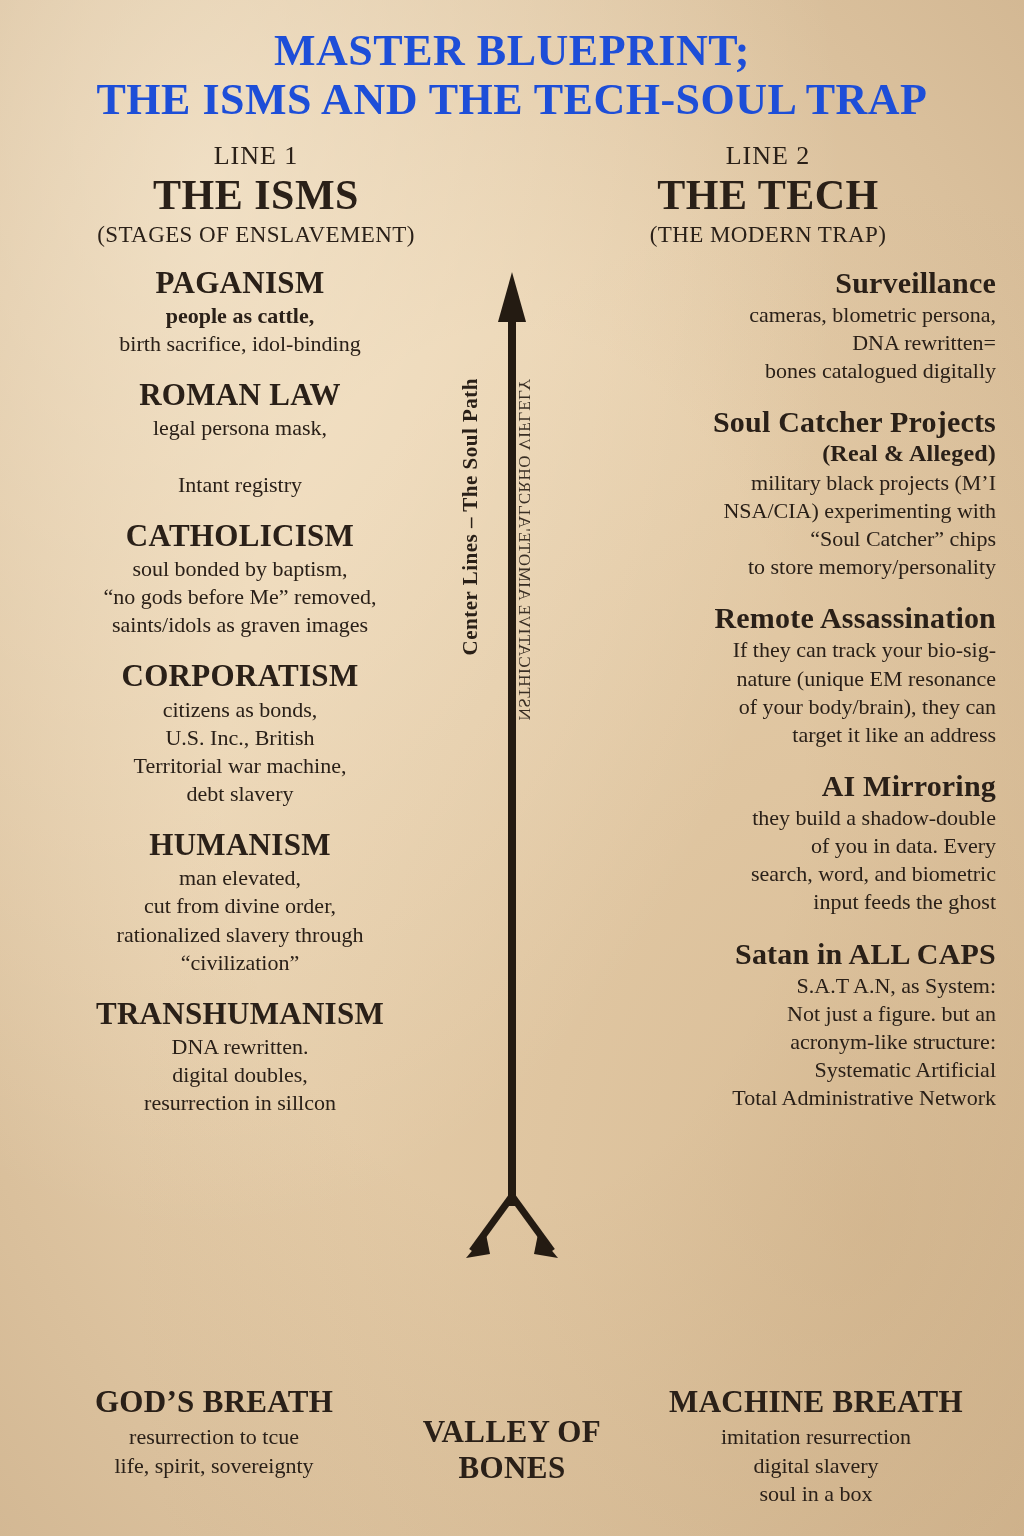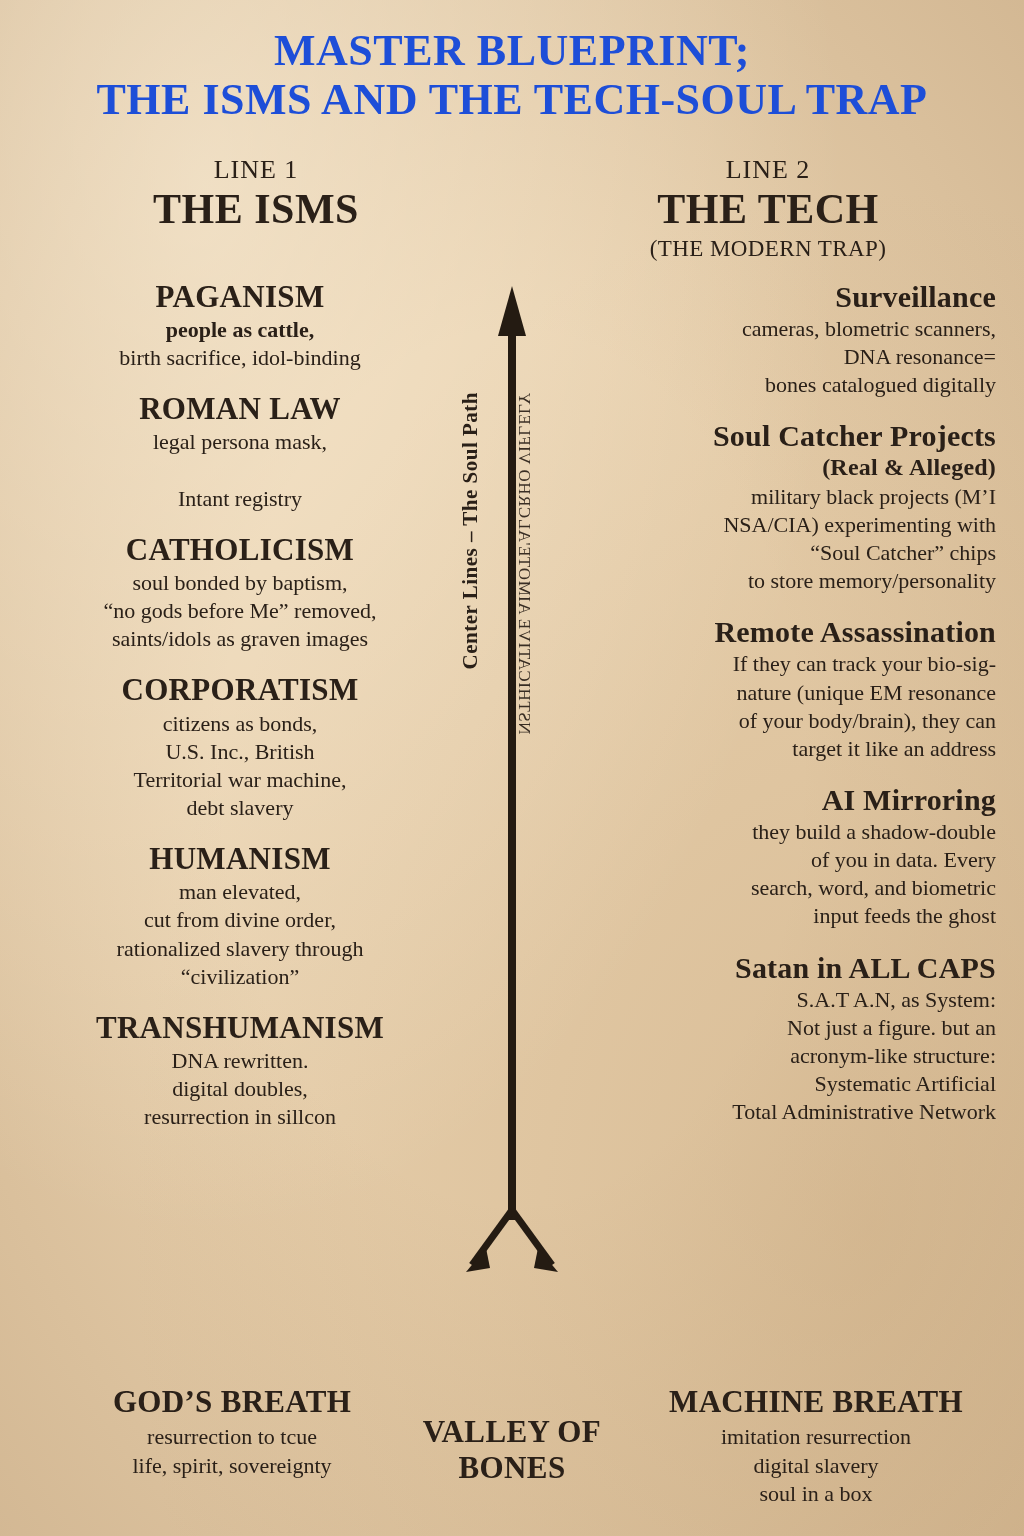--- a/index.html
+++ b/index.html
@@ -44,21 +44,21 @@
     font-weight: bold;
     letter-spacing: 0.5px;
     color: #1d4ed8;
   }
   .title .l1 { font-size: 44px; }
   .title .l2 { font-size: 44px; }
 
   
   .heads {
     display: flex;
-    margin-top: 30px;
+    margin-top: 16px;
   }
   .head {
     flex: 1;
     text-align: center;
     line-height: 1.18;
   }
   .head .small {
     display: block;
     font-size: 26px;
     letter-spacing: 1px;
@@ -149,21 +149,21 @@
     left: 0;
     right: 0;
     bottom: 6px;
     height: 150px;
   }
   .foot-col {
     position: absolute;
     width: 400px;
     text-align: center;
   }
-  .foot-col.left  { left: 32px;  top: 4px; text-align: center; }
+  .foot-col.left  { left: 14px;  top: 4px; text-align: center; }
   .foot-col.right { right: 8px; top: 4px; }
   .foot-col .term {
     display: block;
     font-size: 31px;
     font-weight: bold;
     letter-spacing: 0.3px;
     margin-bottom: 3px;
   }
   .foot-col .desc {
     display: block;
@@ -192,20 +192,21 @@
 
   <div class="title">
     <span class="l1">MASTER BLUEPRINT;</span>
     <span class="l2">THE ISMS AND THE TECH-SOUL TRAP</span>
   </div>
 
   <div class="heads">
     <div class="head">
       <span class="small">LINE 1</span>
       <span class="big">THE ISMS</span>
+      <span class="sub">(STAGES OF ENSLAVEMENT)</span>
     </div>
     <div class="head">
       <span class="small">LINE 2</span>
       <span class="big">THE TECH</span>
       <span class="sub">(THE MODERN TRAP)</span>
     </div>
   </div>
 
   <div class="columns">
 
@@ -265,22 +266,22 @@
           <span>resurrection in sillcon</span>
         </span>
       </div>
     </div>
 
     <div class="col right">
 
       <div class="block">
         <span class="term">Surveillance</span>
         <span class="desc">
-          <span>cameras, blometric scanners,</span><br>
-          <span>DNA resonance=</span><br>
+          <span>cameras, blometric persona,</span><br>
+          <span>DNA rewritten=</span><br>
           <span>bones catalogued digitally</span>
         </span>
       </div>
 
       <div class="block">
         <span class="term">Soul Catcher Projects</span>
         <span class="term" style="font-size:24px;">(Real &amp; Alleged)</span>
         <span class="desc">
           <span>military black projects (M’I</span><br>
           <span>NSA/CIA) experimenting with</span><br>

